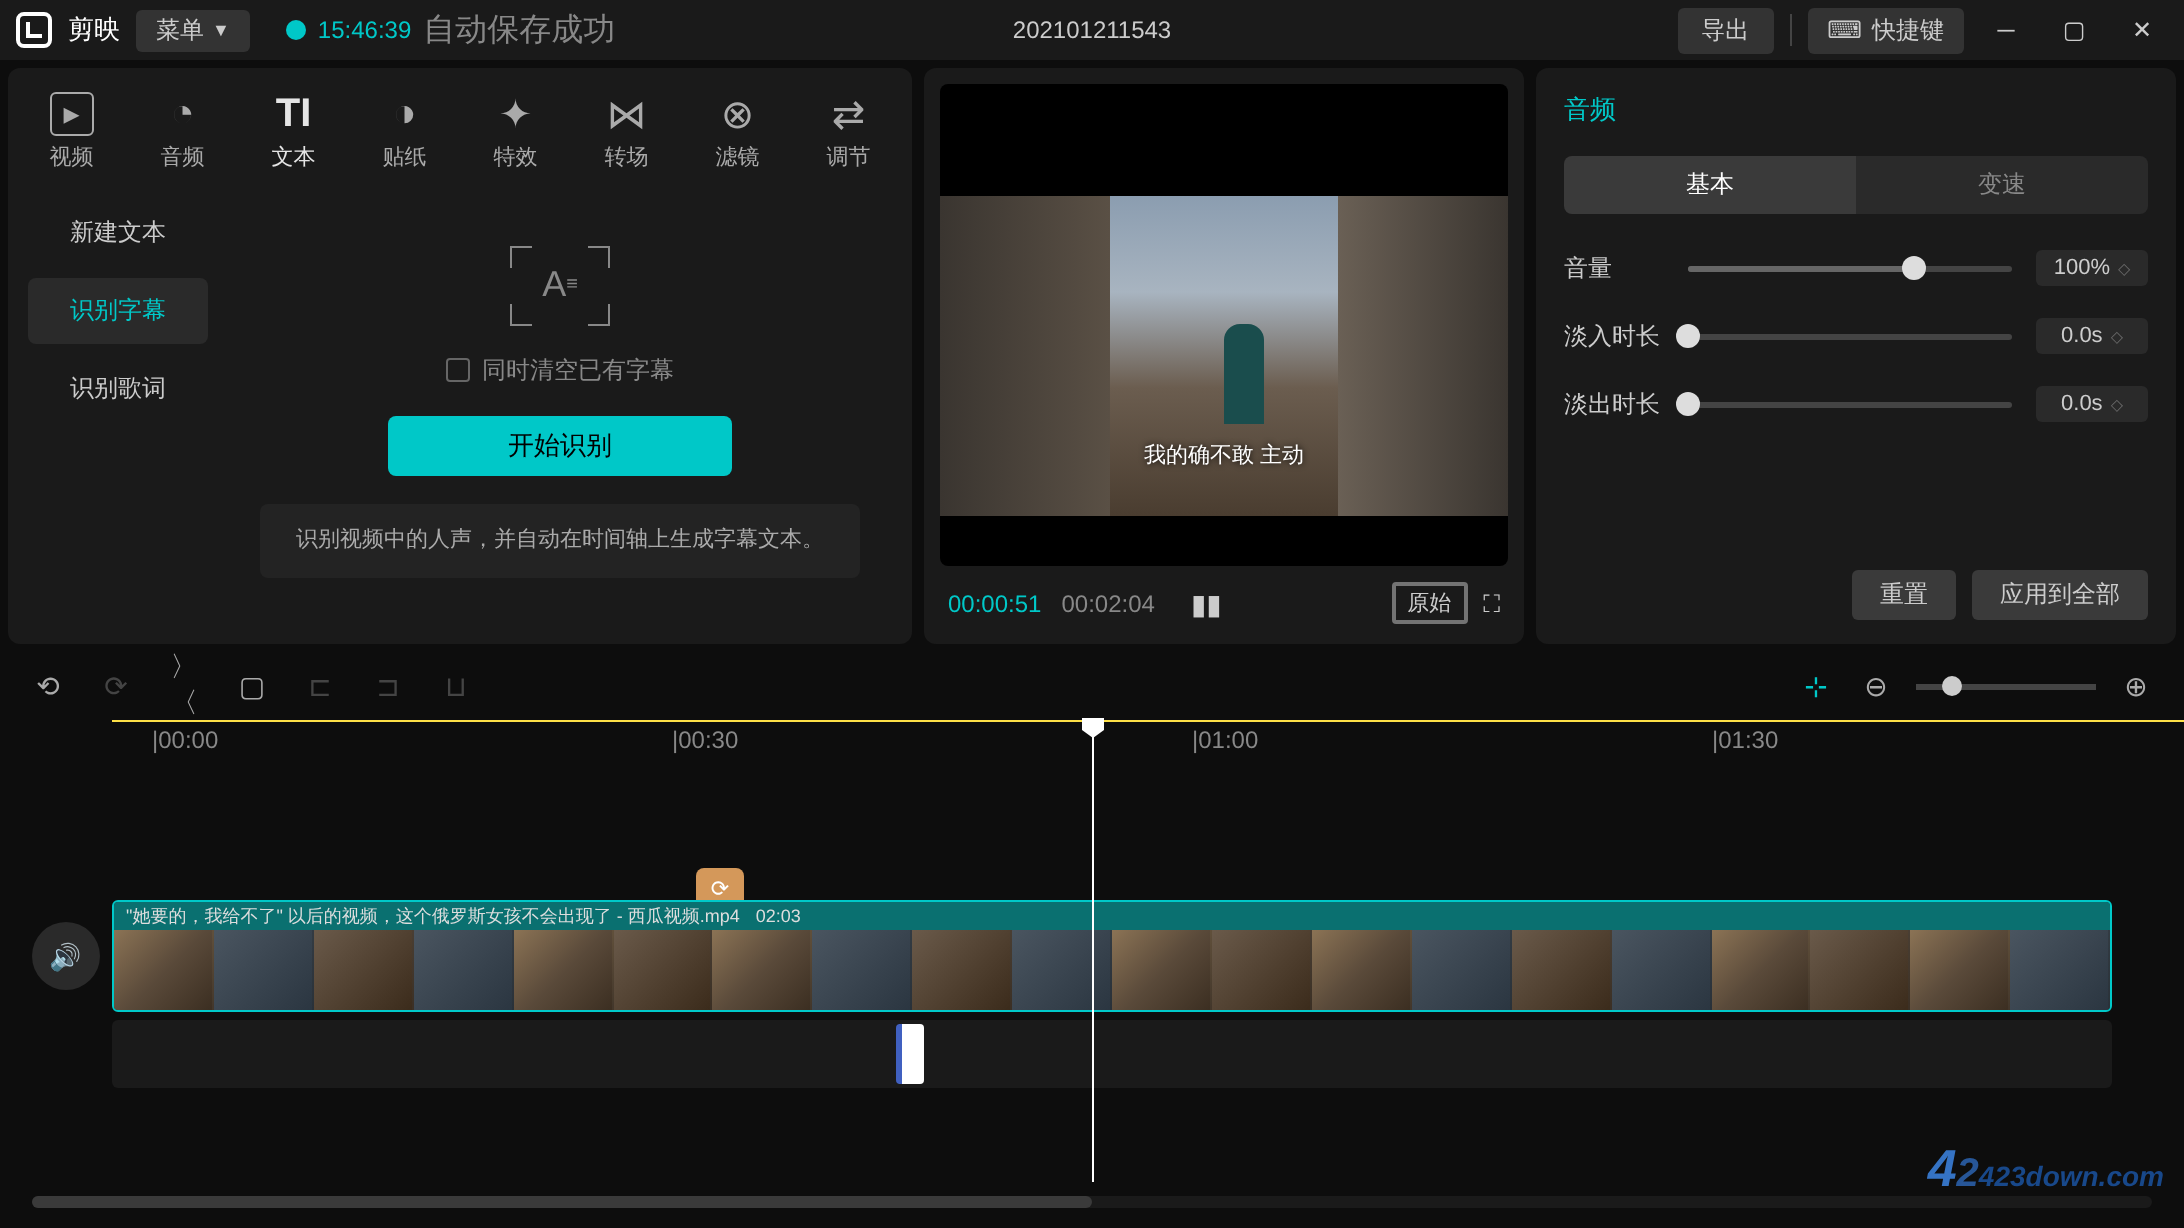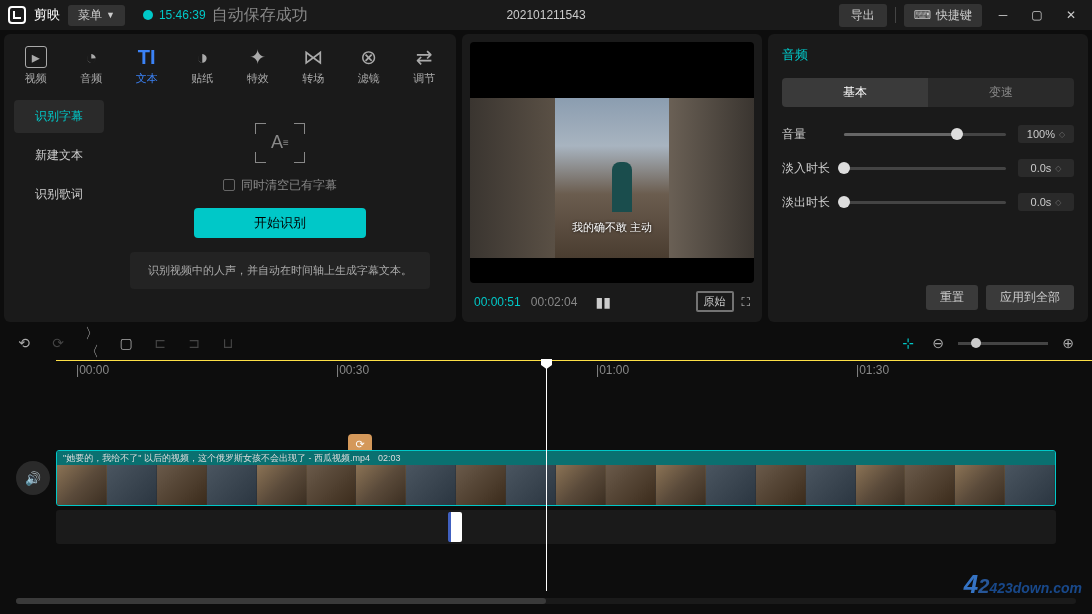--- a/index.html
+++ b/index.html
@@ -22,21 +22,21 @@
 .win-btn { width: 26px; height: 20px; display: flex; align-items: center; justify-content: center; color: #ccc; }
 
 
 .main { display: flex; height: 296px; gap: 6px; padding: 4px; }
 .panel { background: #1a1a1a; border-radius: 6px; }
 
 
 .left-panel { width: 452px; display: flex; flex-direction: column; }
 .tool-tabs { display: flex; padding: 8px 4px 0; gap: 0; }
 .tool-tab { flex: 1; display: flex; flex-direction: column; align-items: center; gap: 3px; padding: 4px 0; color: #aaa; cursor: pointer; }
-.tool-tab.active { color: #3b82f6; }
+.tool-tab.active { color: #e5e5e5; }
 .tool-tab-icon { width: 22px; height: 22px; display: flex; align-items: center; justify-content: center; font-size: 16px; border: 1.5px solid currentColor; border-radius: 3px; }
 .tool-tab-icon.noborder { border: none; font-size: 20px; }
 .tool-tab-label { font-size: 11px; }
 
 .left-body { display: flex; flex: 1; padding: 10px; gap: 10px; }
 .sub-tabs { width: 90px; display: flex; flex-direction: column; gap: 6px; }
 .sub-tab { padding: 8px 0; text-align: center; color: #ccc; border-radius: 4px; font-size: 12px; cursor: pointer; }
 .sub-tab.active { background: #2a2a2a; color: #00c8c8; }
 
 .sub-content { flex: 1; display: flex; flex-direction: column; align-items: center; justify-content: center; gap: 14px; }
@@ -202,22 +202,22 @@
         </div>
       <div class="tool-tab">
           <div class="tool-tab-icon noborder">
             <span>⇄</span>
           </div>
           <span class="tool-tab-label">调节</span>
         </div>
     </div>
     <div class="left-body">
       <div class="sub-tabs">
+        <div class="sub-tab">新建文本</div>
         <div class="sub-tab active">识别字幕</div>
-        <div class="sub-tab">新建文本</div>
         <div class="sub-tab">识别歌词</div>
       </div>
       <div class="sub-content">
         <div class="recog-icon">
           <div class="recog-corners"></div>
           A<span style="font-size:10px;vertical-align:super;">≡</span>
         </div>
         <div class="checkbox-row">
           <div class="checkbox"></div>
           <span>同时清空已有字幕</span>

